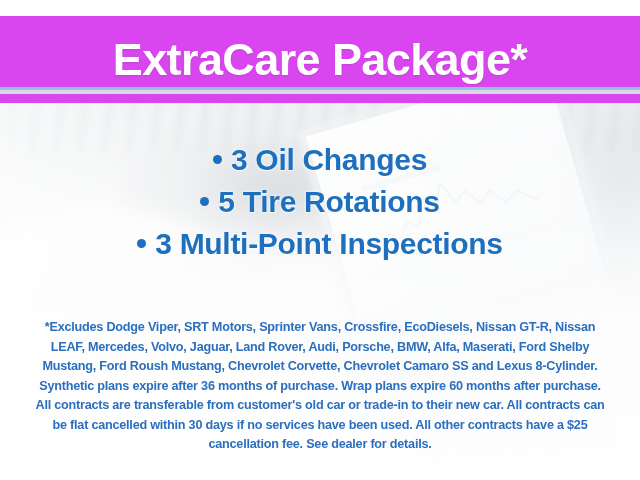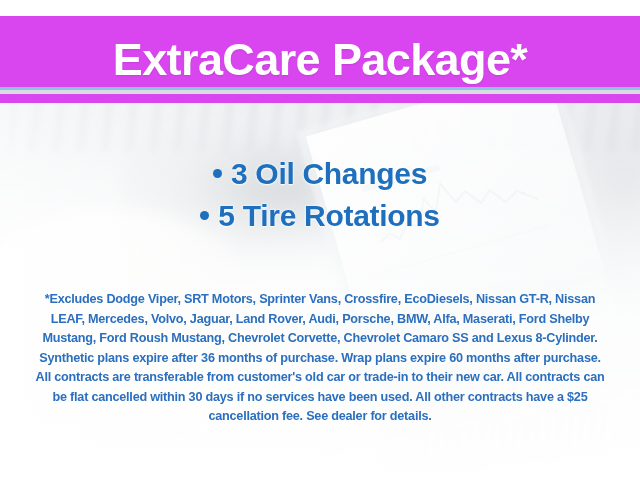--- a/index.html
+++ b/index.html
@@ -225,21 +225,21 @@
   .content {
     position: absolute;
     left: 0;
     top: 94px;
     width: 640px;
     height: 386px;
     z-index: 4;
   }
 
   .benefits-list {
-    margin: 14px;
+    margin: 0;
     padding: 0;
     list-style: none;
     text-align: center;
     padding-top: 45px;
   }
   .benefit-item {
     font-family: "Liberation Sans", sans-serif;
     font-size: 30px;
     font-weight: bold;
     color: #1e6fbd;
@@ -313,18 +313,21 @@
 
   <div class="content">
 
     <ul class="benefits-list">
       <li class="benefit-item">
         <span class="bullet-dot"></span><span>3 Oil Changes</span>
       </li>
       <li class="benefit-item">
         <span class="bullet-dot"></span><span>5 Tire Rotations</span>
       </li>
+      <li class="benefit-item">
+        <span class="bullet-dot"></span><span>3 Multi-Point Inspections</span>
+      </li>
     </ul>
 
     <p class="disclaimer">*Excludes Dodge Viper, SRT Motors, Sprinter Vans, Crossfire, EcoDiesels, Nissan GT-R, Nissan LEAF, Mercedes, Volvo, Jaguar, Land Rover, Audi, Porsche, BMW, Alfa, Maserati, Ford Shelby Mustang, Ford Roush Mustang, Chevrolet Corvette, Chevrolet Camaro SS and Lexus 8-Cylinder. Synthetic plans expire after 36 months of purchase. Wrap plans expire 60 months after purchase. All contracts are transferable from customer's old car or trade-in to their new car. All contracts can be flat cancelled within 30 days if no services have been used. All other contracts have a $25 cancellation fee. See dealer for details.</p>
 
   </div>
 </div>
 
 </body></html>

